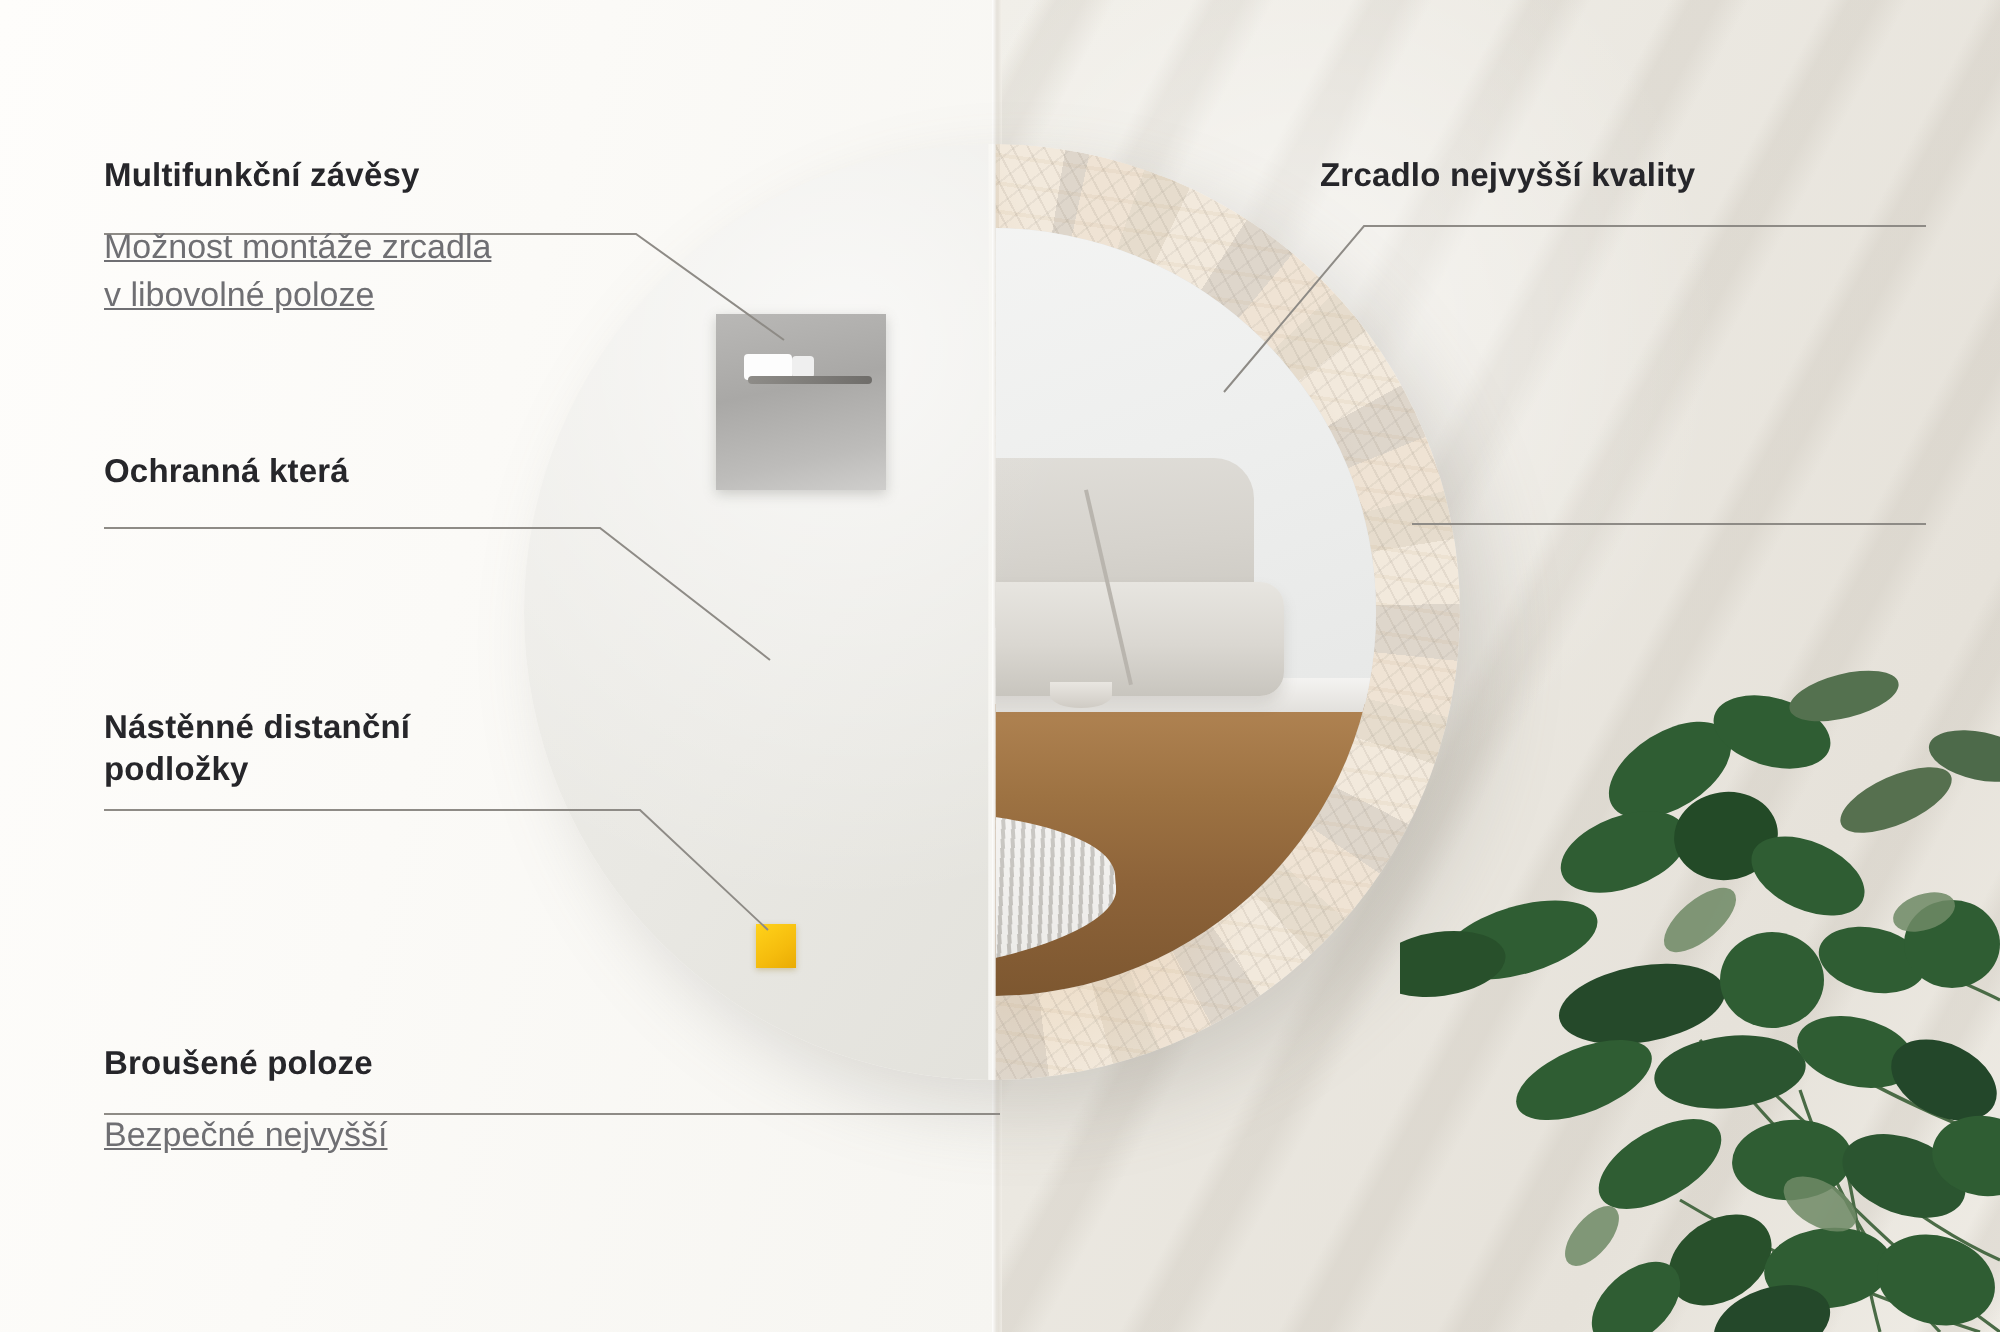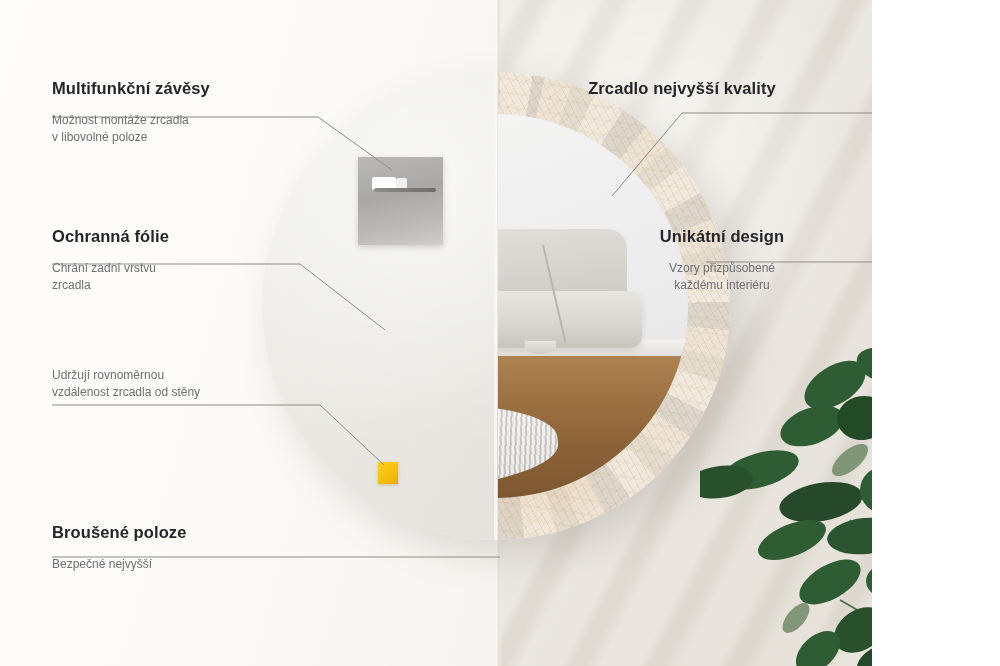--- a/index.html
+++ b/index.html
@@ -4,21 +4,21 @@
 <style>
   * { box-sizing: border-box; margin: 0; padding: 0; }
   html, body {
     width: 1000px; height: 666px;
     overflow: hidden;
     font-family: "Liberation Sans", sans-serif;
     background: #ffffff;
   }
   #stage {
     position: relative;
-    width: 872px; height: 666px;
+    width: 1000px; height: 666px;
     overflow: hidden;
     background: #7dd3fc;
   }
 
   
   .bg-left {
     position: absolute; left: 0; top: 0; width: 499px; height: 666px;
     background: linear-gradient(105deg, #fefdfb 0%, #fbfaf7 45%, #f6f5f1 100%);
   }
   .bg-right {
@@ -205,24 +205,24 @@
   #leaders { position: absolute; left: 0; top: 0; width: 1000px; height: 666px; pointer-events: none; }
   #leaders path, #leaders line { fill: none; stroke: #8e8b86; stroke-width: 1; }
 
   
   .callout { position: absolute; }
   .callout h3 {
     font-size: 16.5px; font-weight: bold; color: #26262a;
     letter-spacing: .1px; line-height: 1.25;
   }
   .callout p {
-    font-size: 12px; font-weight: normal; color: #6f6f73;
-    line-height: 1.42; margin-top: 12px;
-  }
-  .callout.right { text-align: center; }
+    font-size: 17px; font-weight: normal; color: #6f6f73;
+    line-height: 1.42; margin-top: 12px; text-decoration: underline;
+  }
+  .callout.right { text-align: left; }
 
   .c1 { left: 52px; top: 78px;  width: 300px; }
   .c2 { left: 52px; top: 226px; width: 300px; }
   .c3 { left: 52px; top: 354px; width: 300px; }
   .c4 { left: 52px; top: 522px; width: 320px; }
   .c5 { right: 40px; top: 78px;  width: 300px; }
   .c6 { right: 40px; top: 226px; width: 220px; }
 
   .c1 p, .c2 p, .c3 p, .c4 p { margin-top: 13px; }
   .c5 p, .c6 p { margin-top: 13px; }
@@ -299,41 +299,36 @@
 
     <path d="M963 262 L706 262"></path>
   </svg>
 
   <div class="callout c1">
     <h3>Multifunkční závěsy</h3>
     <p>Možnost montáže zrcadla<br>v libovolné poloze</p>
   </div>
 
   <div class="callout c2">
-    <h3>Ochranná fólie</h3>
-    <p>Chrání zadní vrstvu<br>zrcadla</p>
+    <h3>Ochranná která</h3>
   </div>
 
   <div class="callout c3">
-    <p>Udržují rovnoměrnou<br>vzdálenost zrcadla od stěny</p>
+    <h3>Nástěnné distanční<br>podložky</h3>
   </div>
 
   <div class="callout c4">
     <h3>Broušené poloze</h3>
     <p>Bezpečné nejvyšší</p>
   </div>
 
   <div class="callout right c5">
     <h3>Zrcadlo nejvyšší kvality</h3>
   </div>
 
-  <div class="callout right c6">
-    <h3>Unikátní design</h3>
-    <p>Vzory přizpůsobené<br>každému interiéru</p>
-  </div>
 
   <svg id="plant" viewBox="0 0 300 336">
     <g stroke="#4a6b46" stroke-width="1.6" fill="none">
       <path d="M300 336 C250 300 200 250 150 190"></path>
       <path d="M300 300 C255 280 210 240 170 200"></path>
       <path d="M290 336 C240 320 190 300 140 270"></path>
       <path d="M300 240 C270 230 240 215 205 195"></path>
       <path d="M270 336 C235 300 215 260 200 215"></path>
       <path d="M300 170 C280 160 255 150 230 140"></path>
       <path d="M240 336 C230 300 228 270 220 240"></path>

